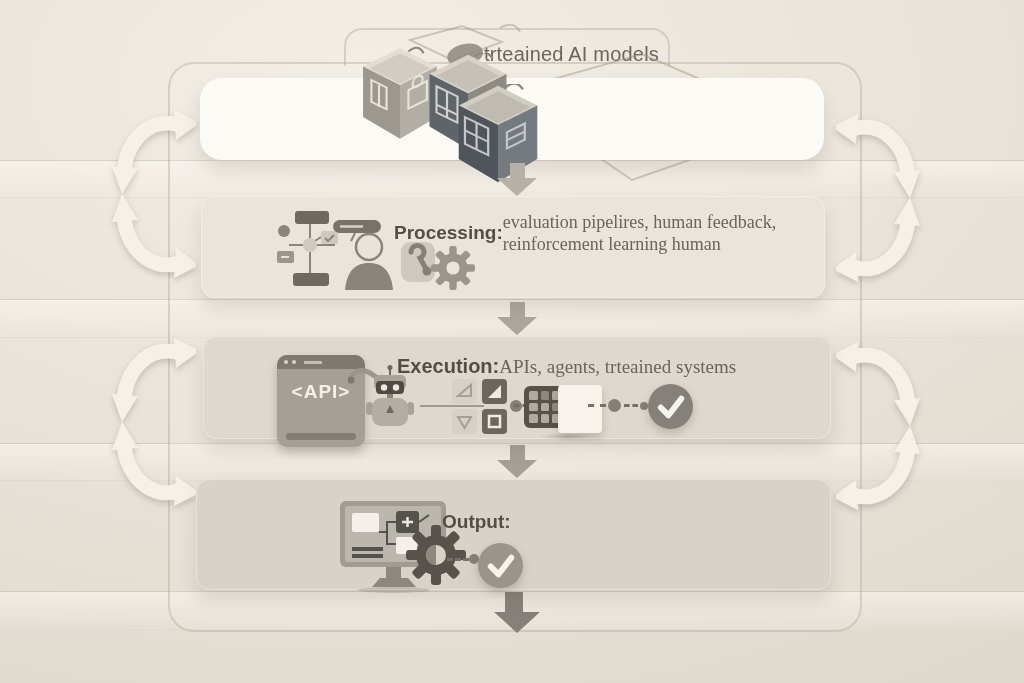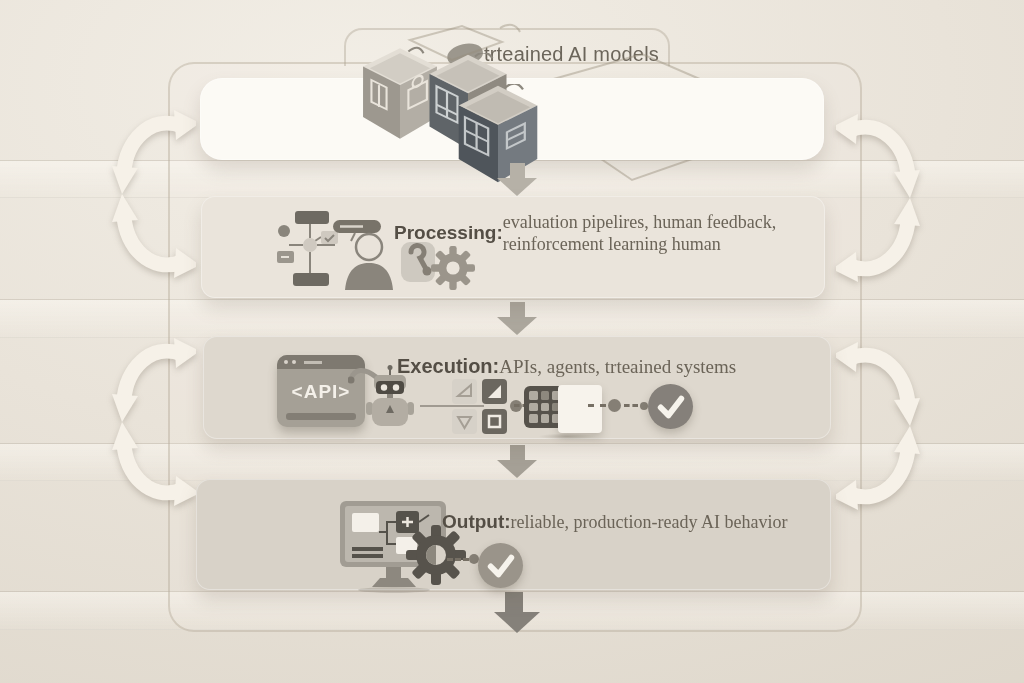--- a/index.html
+++ b/index.html
@@ -50,21 +50,21 @@
   .darr-big .shaft{width:18px;height:20px;}
   .darr-big .head{border-width:21px 23px 0 23px;}
   
   .loop{position:absolute;width:84px;height:176px;filter:drop-shadow(0 3px 3px rgba(100,90,75,.28));}
   .loop.rtl{transform:scaleX(-1);}
   
   .dot{position:absolute;border-radius:50%;background:#857f75;}
   .dash{position:absolute;border-top:3px dashed #766f64;height:0;}
   .check-circle{position:absolute;border-radius:50%;display:flex;align-items:center;justify-content:center;
     box-shadow:0 4px 8px rgba(90,82,70,.28);}
-  .api-win{position:absolute;left:277px;top:355px;width:88px;height:72px;background:#a5a096;border-radius:10px;
+  .api-win{position:absolute;left:277px;top:355px;width:88px;height:92px;background:#a5a096;border-radius:10px;
     box-shadow:0 6px 10px rgba(90,82,70,.3);}
   .api-title{position:absolute;top:0;left:0;right:0;height:14px;background:#7e7970;border-radius:10px 10px 0 0;display:flex;align-items:center;gap:4px;padding-left:7px;}
   .api-title i{width:4px;height:4px;border-radius:50%;background:#d8d3ca;}
   .api-title .bar{width:18px;height:3px;background:#c2bdb4;margin-left:4px;}
   .api-label{position:absolute;top:26px;left:0;right:0;text-align:center;color:#f4f0e9;font-weight:bold;font-size:19px;letter-spacing:1px;}
   .api-bottom{position:absolute;bottom:7px;left:9px;right:9px;height:7px;background:#837e75;border-radius:3px;}
   .sq{position:absolute;border-radius:4px;}
   .keypad{position:absolute;left:524px;top:386px;width:42px;height:42px;background:#56524b;border-radius:6px;
     display:grid;grid-template-columns:repeat(3,1fr);gap:3px;padding:5px;box-sizing:border-box;}
   .keypad i{background:#b0aba1;border-radius:1.5px;}
@@ -358,16 +358,15 @@
   <div class="dash" style="left:447px;top:558px;width:22px;"></div>
   <div class="dot" style="left:469px;top:554px;width:10px;height:10px;"></div>
   <div class="check-circle" style="left:478px;top:543px;width:45px;height:45px;background:#9a948a;">
     <svg viewBox="0 0 46 46" style="width:100%;height:100%">
         <path d="M13 24 L21 32 L34 15" stroke="#f6f3ec" stroke-width="6" fill="none" stroke-linecap="round" stroke-linejoin="round"></path>
       </svg>
   </div>
 
   <div class="stage-text ou-text">
     <span class="stage-heading" style="font-size:19px;">Output:</span>
-    <span class="stage-desc">reliable, production-ready AI behavior</span>
   </div>
 
 </div>
 
 </body></html>

